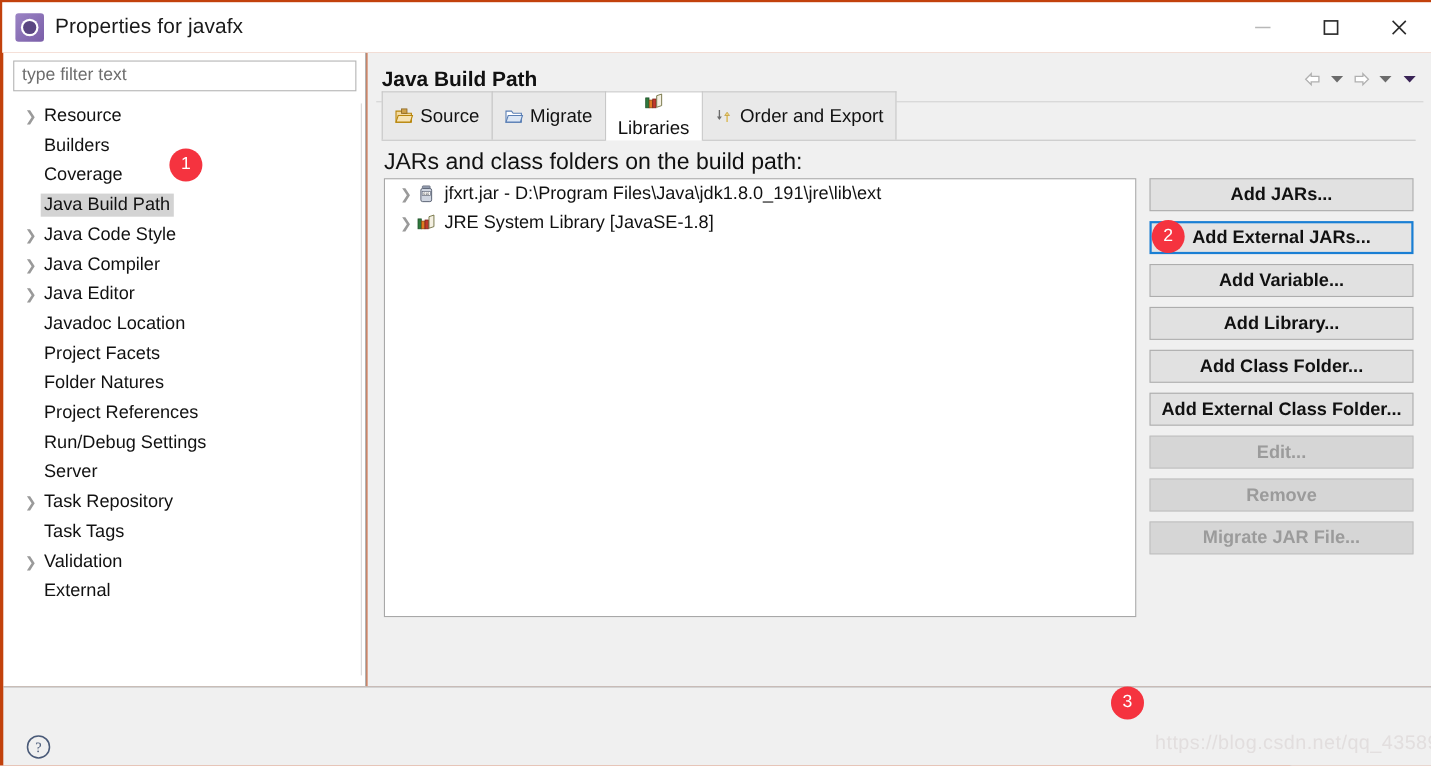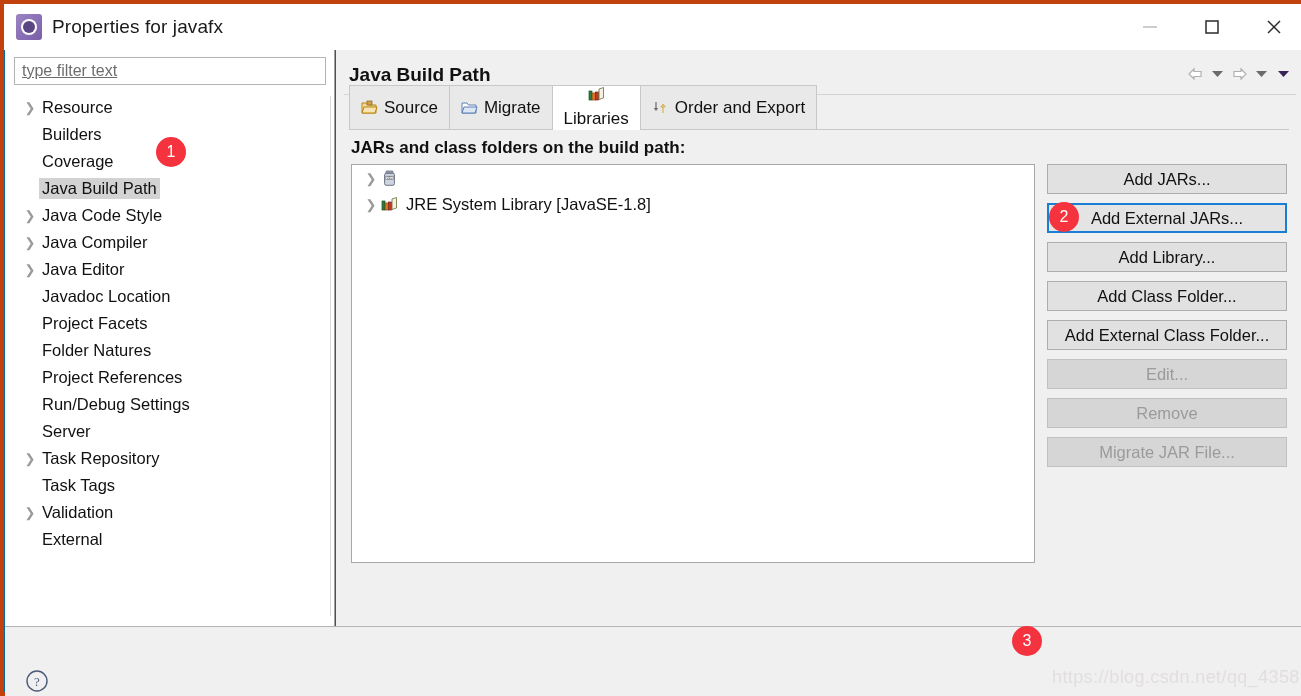--- a/index.html
+++ b/index.html
@@ -5,22 +5,22 @@
   * { box-sizing: border-box; margin: 0; padding: 0; }
   html, body {
     width: 1301px; height: 696px;
     font-family: "Liberation Sans", sans-serif;
     background: #ffffff;
     overflow: hidden;
   }
   #app {
     position: relative;
     width: 1301px; height: 696px;
-    background: #0369a1;
-    border: 4px solid #c2410c;
+    background: #c2410c;
+    border: 2px solid #c2410c;
   }
 
   
   .titlebar {
     position: absolute; left: 0; top: 0; width: 1301px; height: 46px;
     background: #ffffff;
     display: flex; align-items: center;
   }
   .title-icon {
     width: 26px; height: 26px; margin-left: 12px; margin-right: 10px;
@@ -59,21 +59,20 @@
     background: #ffffff;
     border-right: 1px solid #a0a0a0;
   }
   .filter-box {
     position: absolute; left: 9px; top: 7px; width: 312px; height: 28px;
     border: 1px solid #b4b4b4; background: #ffffff;
     font-family: "Liberation Sans", sans-serif;
     font-size: 16px; color: #6b6b6b;
     padding: 2px 7px;
     outline: none;
-    text-decoration: underline;
   }
   .filter-box::placeholder { color: #6d6d6d; opacity: 1; }
 
   .tree {
     position: absolute; left: 0; top: 44px; width: 329px; height: 525px;
     overflow: hidden;
   }
   .tree-item {
     height: 27px; display: flex; align-items: center;
     padding-left: 16px;
@@ -142,21 +141,21 @@
   .tab-ico { width: 17px; height: 16px; flex: 0 0 17px; position: relative; }
 
   
   .tab-panel {
     position: absolute; left: 13px; top: 79px; width: 940px; height: 490px;
     background: #f0f0f0;
     border-top: 1px solid #c8c8c8;
   }
   .panel-label {
     position: absolute; left: 2px; top: 8px;
-    font-size: 17px; color: #111; font-weight: bold;
+    font-size: 21px; color: #111;
   }
 
   .list-box {
     position: absolute; left: 2px; top: 34px; width: 684px; height: 399px;
     background: #ffffff; border: 1px solid #a8a8a8;
     overflow: hidden;
   }
   .list-row {
     height: 26px; display: flex; align-items: center;
     padding-left: 9px; font-size: 16.5px; color: #111;
@@ -171,21 +170,21 @@
   
   .btn-col {
     position: absolute; left: 698px; top: 34px; width: 240px;
   }
   .ebtn {
     width: 240px; height: 30px;
     background: #e1e1e1; border: 1px solid #adadad;
     font-family: "Liberation Sans", sans-serif;
     font-size: 16.5px; color: #111;
     display: flex; align-items: center; justify-content: center;
-    margin-bottom: 9px; cursor: default; white-space: nowrap;
+    margin-bottom: 9px; cursor: default; white-space: nowrap; font-weight: bold;
   }
   .ebtn.focused {
     border: 2px solid #1a7fd4;
     background: #e4e4e4;
   }
   .ebtn.disabled { color: #9b9b9b; background: #d6d6d6; border-color: #c0c0c0; }
   .ebtn.gap-top { margin-top: 9px; }
 
   .apply-btn {
     position: absolute; left: 826px; top: 541px; width: 132px; height: 30px;
@@ -401,36 +400,38 @@
 
       <div class="list-box" id="listbox">
           <div class="list-row">
             <span class="row-arrow">❯</span>
             <span class="row-ico"><svg width="17" height="17" viewBox="0 0 17 17">
                 <rect x="5" y="1" width="7" height="2.3" rx="0.6" fill="#9aa3b5" stroke="#5c6475" stroke-width="0.7"></rect>
                 <rect x="3.6" y="3.3" width="9.8" height="12" rx="1.6" fill="#cfd5e0" stroke="#5c6475" stroke-width="0.9"></rect>
                 <rect x="4.8" y="6.2" width="7.4" height="3.4" fill="#ffffff" stroke="#5c6475" stroke-width="0.6"></rect>
                 <text x="8.5" y="9" font-size="3.3" fill="#333" text-anchor="middle" font-family="Liberation Sans, sans-serif">010</text>
               </svg></span>
+            <span>jfxrt.jar - D:\Program Files\Java\jdk1.8.0_191\jre\lib\ext</span>
           </div>
           <div class="list-row">
             <span class="row-arrow">❯</span>
             <span class="row-ico"><svg width="19" height="16" viewBox="0 0 19 16">
                 <rect x="1" y="5" width="3" height="9" fill="#2f7a3e" stroke="#1d4f28" stroke-width="0.7"></rect>
                 <rect x="4.2" y="7" width="3" height="7" fill="#e07b1f" stroke="#8a4a10" stroke-width="0.7"></rect>
                 <rect x="7.4" y="6" width="3" height="8" fill="#c0392b" stroke="#7a2218" stroke-width="0.7"></rect>
                 <path d="M11 3 L15.5 1.5 L15.5 12 L11 13.5 Z" fill="#f4f0e2" stroke="#6b6b3a" stroke-width="0.8"></path>
               </svg></span>
             <span>JRE System Library [JavaSE-1.8]</span>
           </div>
         </div>
 
       <div class="btn-col" id="btncol">
           <div class="ebtn">Add JARs...</div>
           <div class="ebtn focused">Add External JARs...</div>
+          <div class="ebtn">Add Variable...</div>
           <div class="ebtn">Add Library...</div>
           <div class="ebtn">Add Class Folder...</div>
           <div class="ebtn">Add External Class Folder...</div>
           <div class="ebtn disabled gap-top">Edit...</div>
           <div class="ebtn disabled">Remove</div>
           <div class="ebtn disabled">Migrate JAR File...</div>
         </div>
 
       <div class="apply-btn">Apply</div>
     </div>

